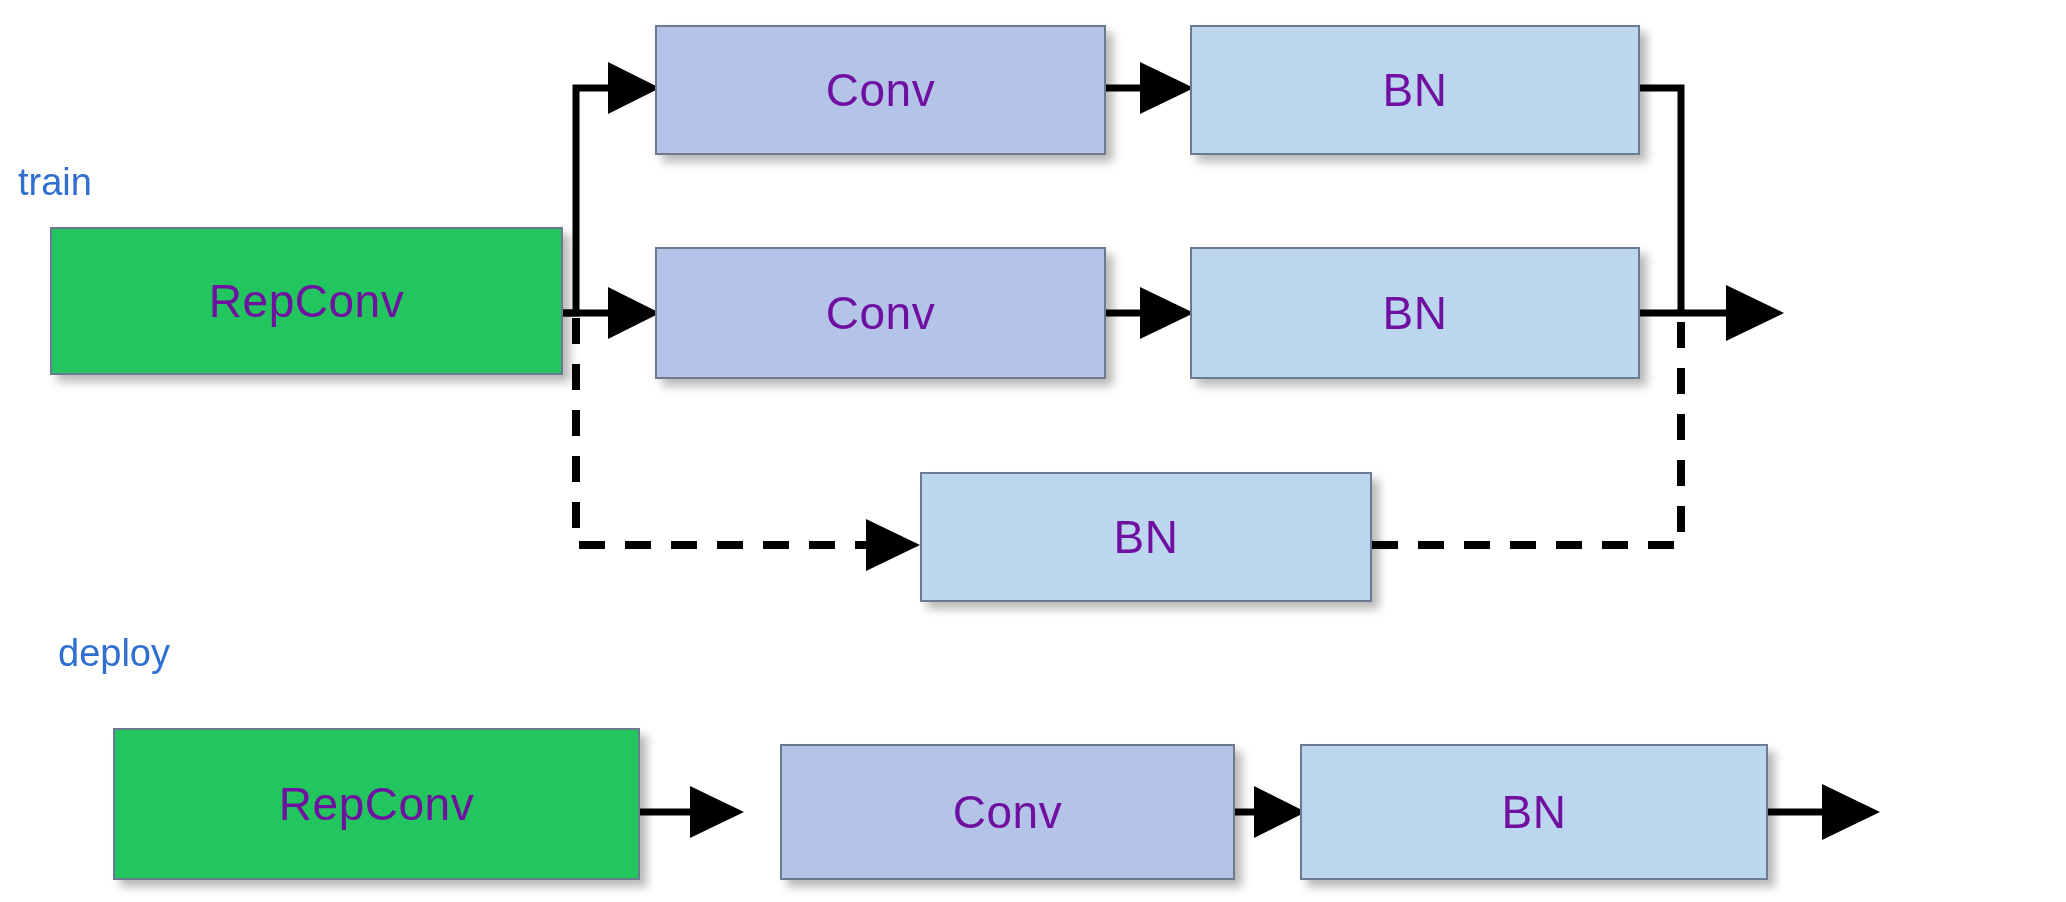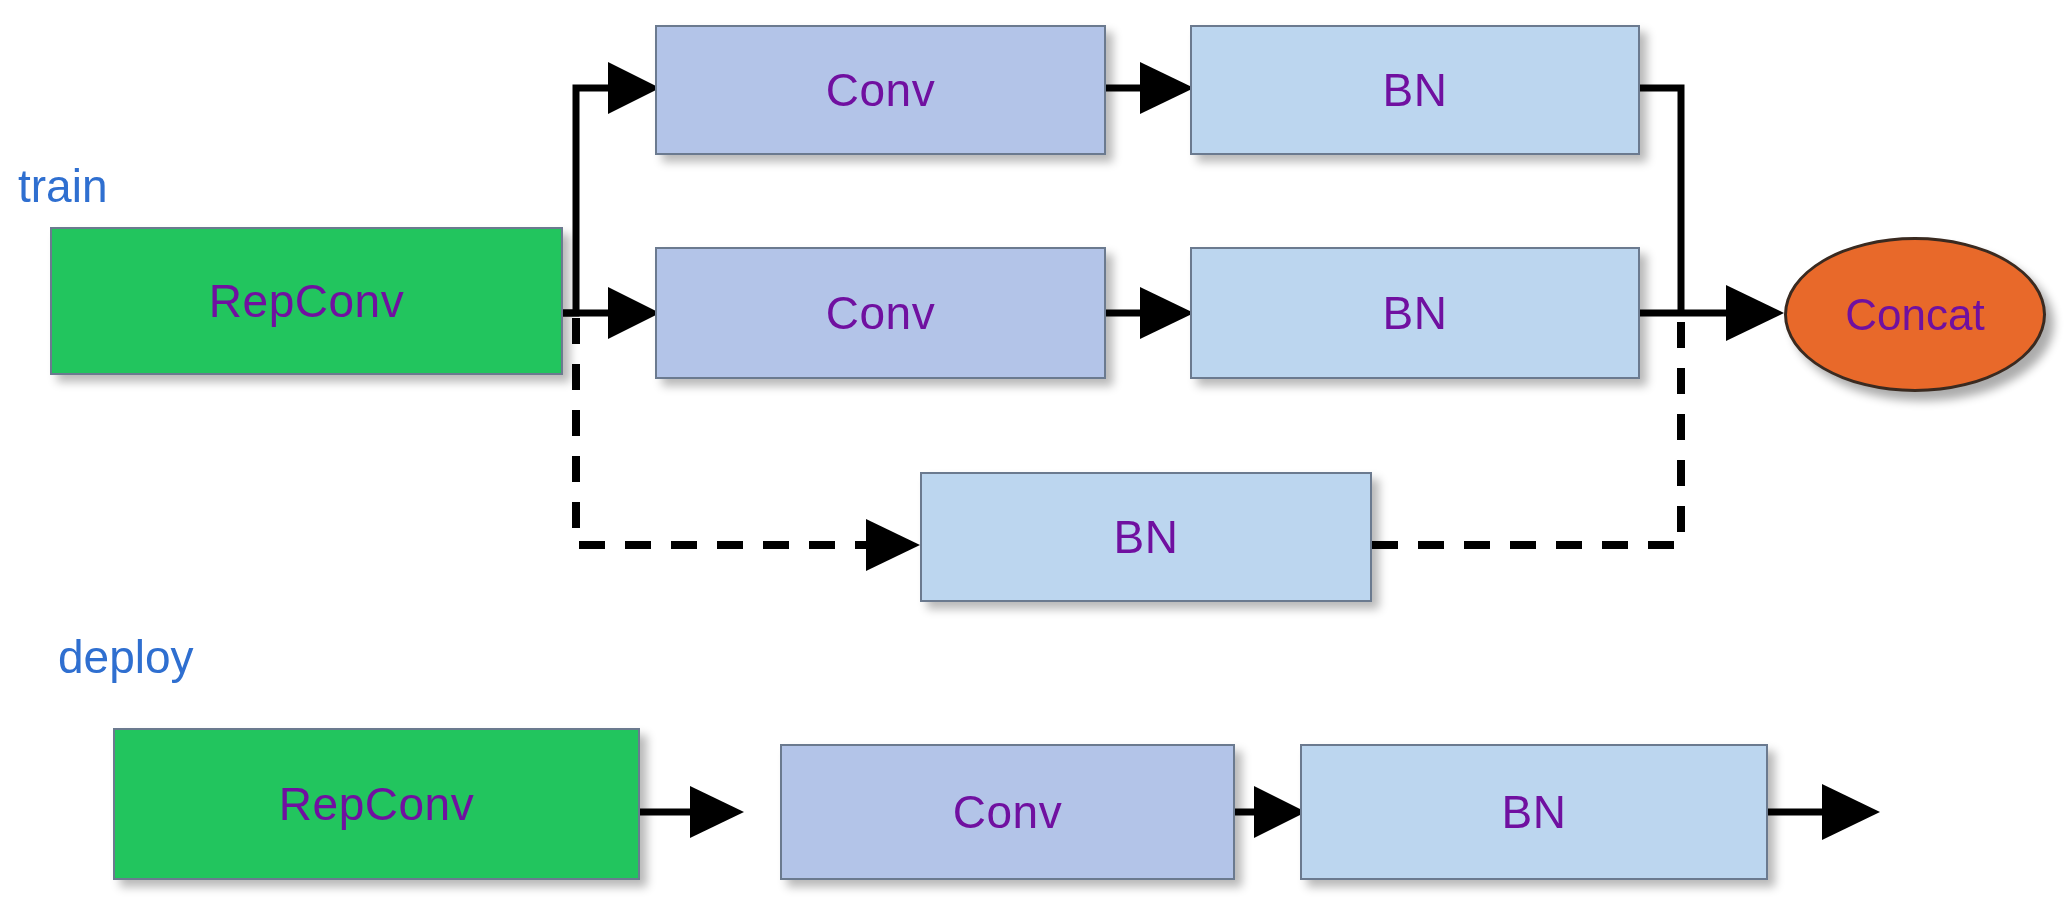--- a/index.html
+++ b/index.html
@@ -48,21 +48,21 @@
     box-shadow: 8px 9px 10px rgba(0,0,0,0.33);
     color: #7010a0;
     font-size: 44px;
     white-space: nowrap;
   }
 
   
   .phase-label {
     position: absolute;
     color: #2f6fd0;
-    font-size: 46px;
+    font-size: 38px;
     line-height: 1;
     white-space: nowrap;
   }
 
   
   #edges {
     position: absolute;
     left: 0; top: 0;
     width: 2066px;
     height: 902px;
@@ -140,23 +140,20 @@
   </div>
 
   <div class="node bn" style="left:1190px; top:247px; width:450px; height:132px;">
     <span>BN</span>
   </div>
 
   <div class="node bn" style="left:920px; top:472px; width:452px; height:130px;">
     <span>BN</span>
   </div>
 
-  <div class="ellipse" style="left:1784px; top:237px; width:262px; height:155px;">
-    <span>Concat</span>
-  </div>
 
   <div class="phase-label" style="left:58px; top:634px;">deploy</div>
 
   <div class="node repconv" style="left:113px; top:728px; width:527px; height:152px;">
     <span>RepConv</span>
   </div>
 
   <div class="node conv" style="left:780px; top:744px; width:455px; height:136px;">
     <span>Conv</span>
   </div>

